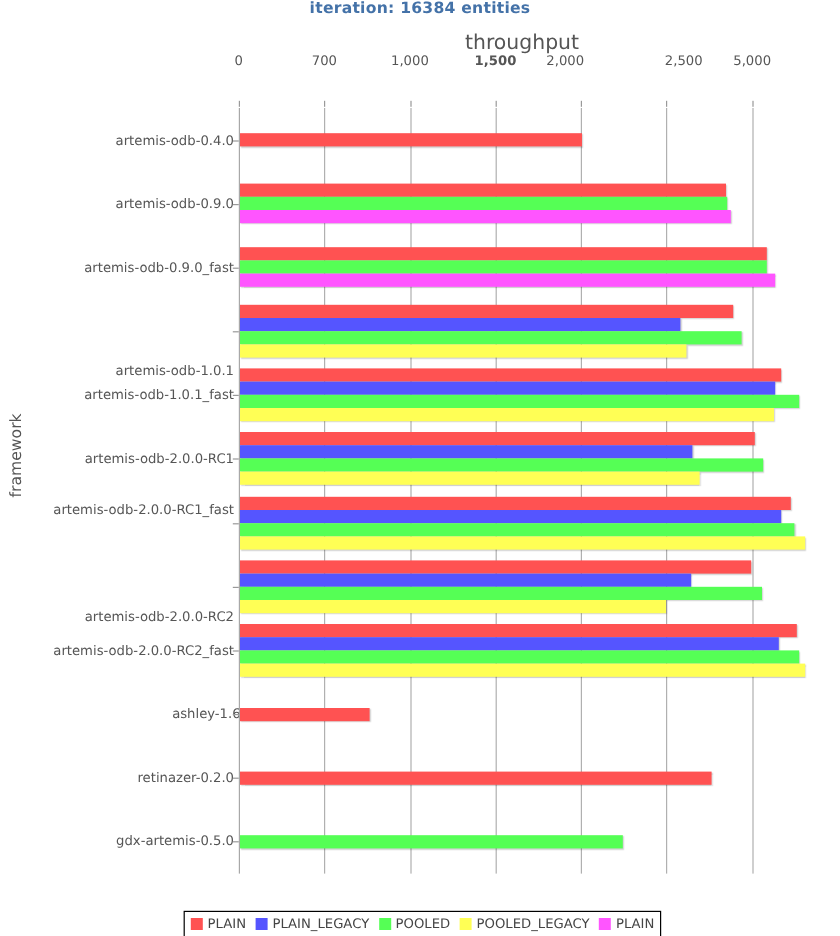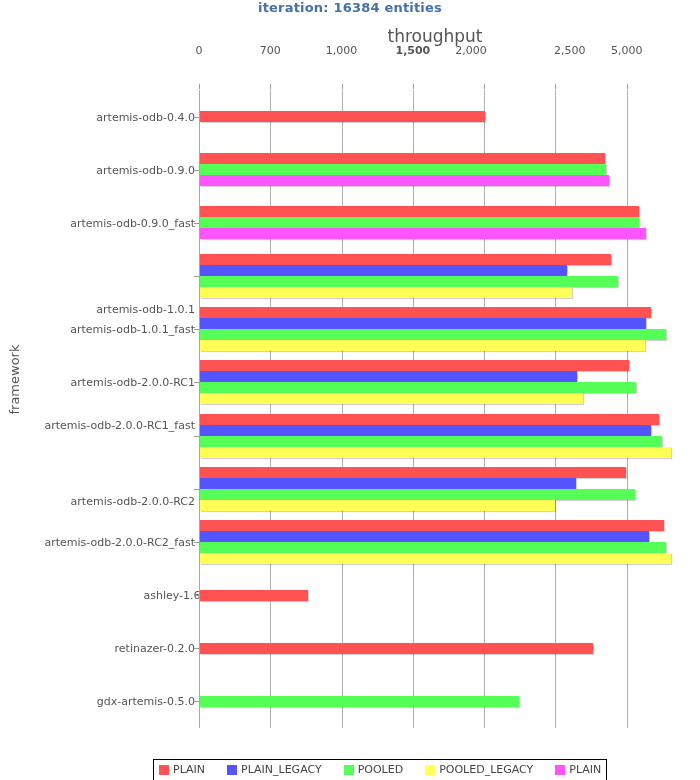--- a/index.html
+++ b/index.html
@@ -125,21 +125,21 @@
   
   #legend {
     position: absolute;
     left: 153px;
     top: 759px;
     border: 1px solid #000000;
     background: #ffffff;
     padding: 2px 5px 3px 5px;
     display: flex;
     align-items: center;
-    gap: 22px;
+    gap: 8px;
     height: 15px;
   }
   .legend-item {
     display: flex;
     align-items: center;
     gap: 4px;
   }
   .legend-swatch {
     width: 10px;
     height: 10px;
@@ -184,21 +184,21 @@
       <div class="ytick-label" style="top: 222.917px; width: 195px; left: 0px;">artemis-odb-0.9.0_fast</div>
       <div class="ytick-mark" style="top: 222.917px;"></div>
       <div class="ytick-label" style="top: 276.083px; width: 195px; left: 0px; margin-top: 33px;">artemis-odb-1.0.1</div>
       <div class="ytick-mark" style="top: 276.083px;"></div>
       <div class="ytick-label" style="top: 329.25px; width: 195px; left: 0px;">artemis-odb-1.0.1_fast</div>
       <div class="ytick-mark" style="top: 329.25px;"></div>
       <div class="ytick-label" style="top: 382.417px; width: 195px; left: 0px;">artemis-odb-2.0.0-RC1</div>
       <div class="ytick-mark" style="top: 382.417px;"></div>
       <div class="ytick-label" style="top: 425px; width: 195px; left: 0px;">artemis-odb-2.0.0-RC1_fast</div>
       <div class="ytick-mark" style="top: 435.583px;"></div>
-      <div class="ytick-label" style="top: 501px; width: 195px; left: 0px;">artemis-odb-2.0.0-RC2</div>
+      <div class="ytick-label" style="top: 514px; width: 195px; left: 0px;">artemis-odb-2.0.0-RC2</div>
       <div class="ytick-mark" style="top: 488.75px;"></div>
       <div class="ytick-label" style="top: 541.917px; width: 195px; left: 0px;">artemis-odb-2.0.0-RC2_fast</div>
       <div class="ytick-mark" style="top: 541.917px;"></div>
       <div class="ytick-label" style="top: 595.083px; width: 195px; left: 16px;">ashley-1.6.0</div>
       <div class="ytick-mark" style="top: 595.083px;"></div>
       <div class="ytick-label" style="top: 648.25px; width: 195px; left: 0px;">retinazer-0.2.0</div>
       <div class="ytick-mark" style="top: 648.25px;"></div>
       <div class="ytick-label" style="top: 701.417px; width: 195px; left: 0px;">gdx-artemis-0.5.0</div>
       <div class="ytick-mark" style="top: 701.417px;"></div>
     </div>

